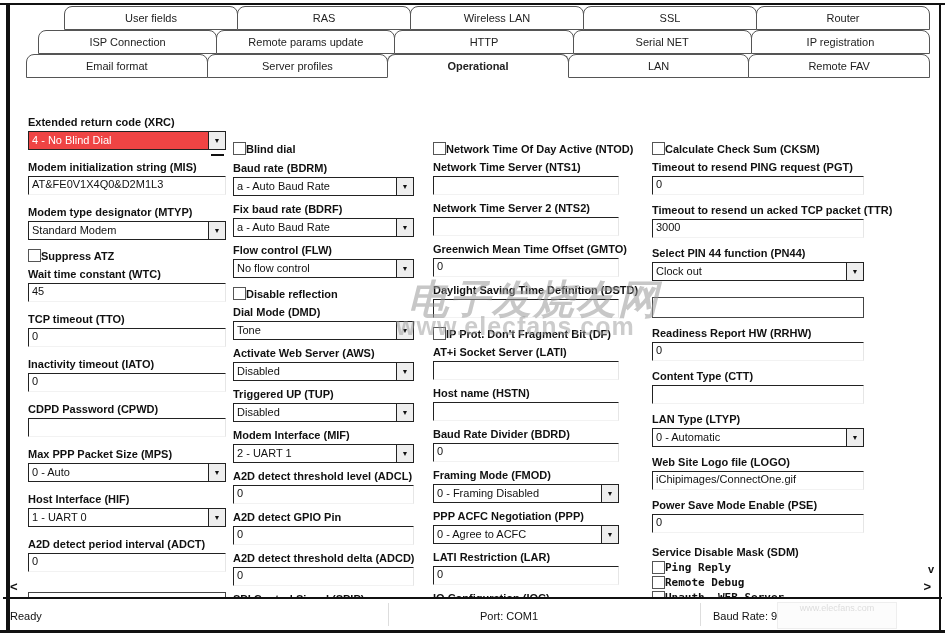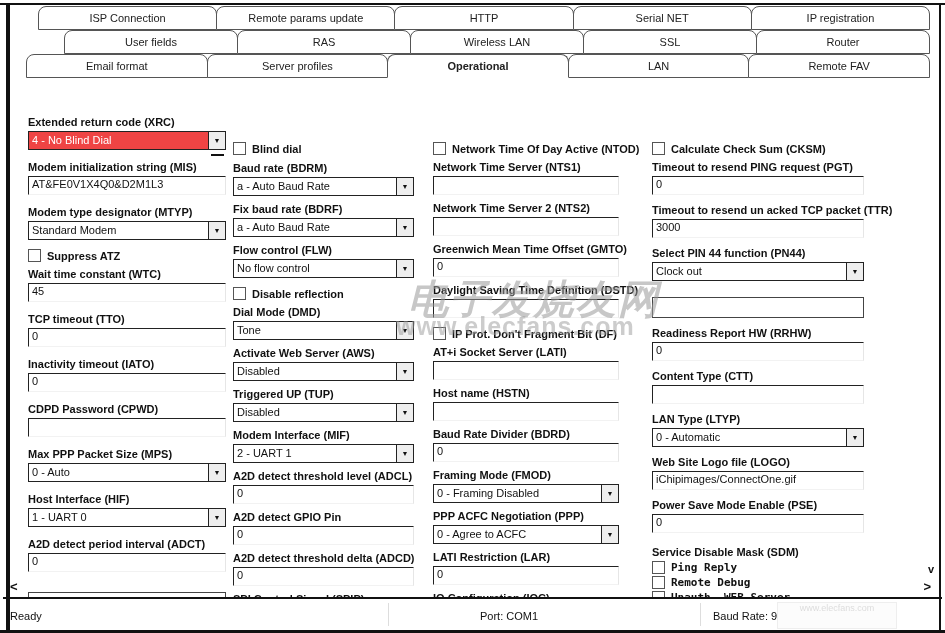--- a/index.html
+++ b/index.html
@@ -34,21 +34,21 @@
   #c4 .lbl{margin-top:9px;}
   .tinput{height:15px;border-top:1px solid #222;border-left:1px solid #222;
           border-right:1px solid #e6e6e6;border-bottom:1px solid #f2f2f2;
           font-size:11px;color:#111;padding:1px 3px;background:#fff;white-space:nowrap;overflow:hidden;}
   .tinput.boxed{border:1px solid #444;height:17px;}
   .combo{display:flex;border:1px solid #222;height:17px;background:#fff;align-items:stretch;}
   .combo .ct{flex:1;font-size:11px;color:#111;padding:2px 3px;white-space:nowrap;overflow:hidden;}
   .combo.hl .ct{background:#ef4444;color:#fff;}
   .combo .cb{width:16px;border-left:1px solid #222;background:#eee;display:flex;
              align-items:center;justify-content:center;font-size:7px;color:#111;}
-  .chk{display:flex;align-items:center;gap:6px;font-size:11px;font-weight:bold;color:#111;
+  .chk{display:flex;align-items:center;font-size:11px;font-weight:bold;color:#111;
        margin:9px 0 6px;white-space:nowrap;}
   .chk .box{width:11px;height:11px;border:1px solid #555;background:#fff;flex:0 0 auto;}
   .mono{font-family:"DejaVu Sans Mono",monospace;font-size:11px;margin:2px 0;}
   .dash{position:absolute;left:211px;top:38px;width:13px;height:2px;background:#111;}
 
   
   .scr{position:absolute;font-size:13px;font-weight:bold;color:#111;line-height:1;}
 
   
   .statline{position:absolute;left:3px;right:3px;top:597px;height:2px;background:#111;}
@@ -70,33 +70,33 @@
 </head>
 <body>
 
 <div class="win">
   <div class="f-top"></div>
   <div class="f-left"></div>
   <div class="f-right"></div>
   <div class="f-bottom"></div>
 
   <div class="tabs">
+    <div class="tabrow tr1">
+      <div class="tab">User fields</div>
+      <div class="tab">RAS</div>
+      <div class="tab">Wireless LAN</div>
+      <div class="tab">SSL</div>
+      <div class="tab">Router</div>
+    </div>
     <div class="tabrow tr2">
       <div class="tab">ISP Connection</div>
       <div class="tab">Remote params update</div>
       <div class="tab">HTTP</div>
       <div class="tab">Serial NET</div>
       <div class="tab">IP registration</div>
-    </div>
-    <div class="tabrow tr1">
-      <div class="tab">User fields</div>
-      <div class="tab">RAS</div>
-      <div class="tab">Wireless LAN</div>
-      <div class="tab">SSL</div>
-      <div class="tab">Router</div>
     </div>
     <div class="tabrow tr3">
       <div class="tab">Email format</div>
       <div class="tab">Server profiles</div>
       <div class="tab sel">Operational</div>
       <div class="tab">LAN</div>
       <div class="tab">Remote FAV</div>
     </div>
   </div>
 

